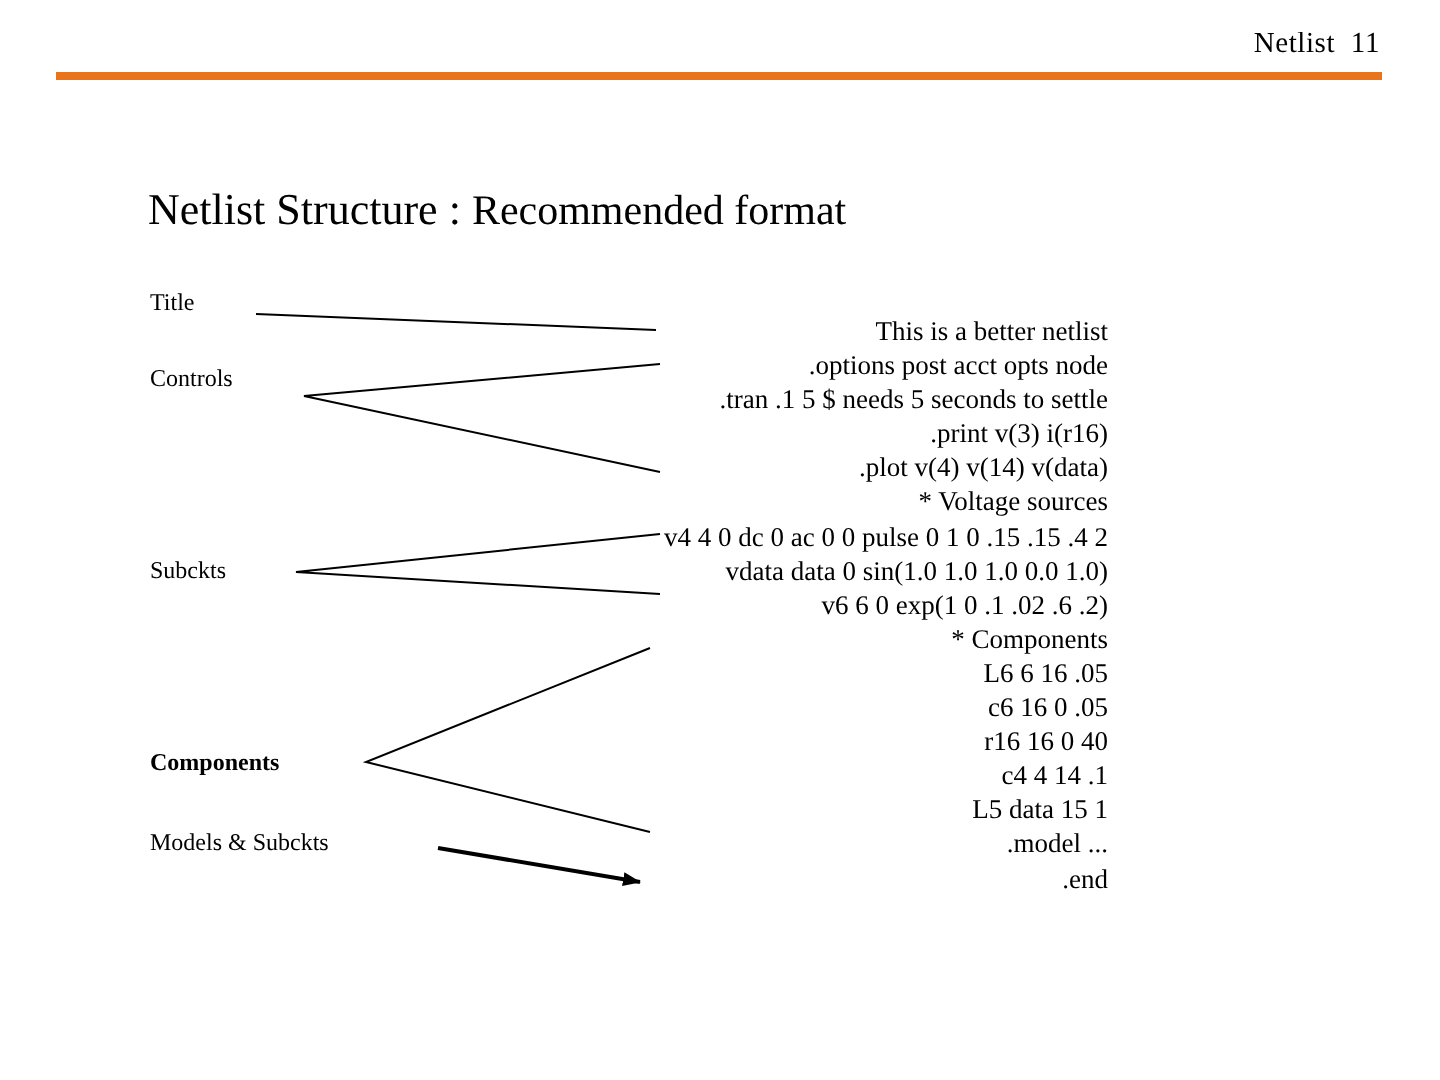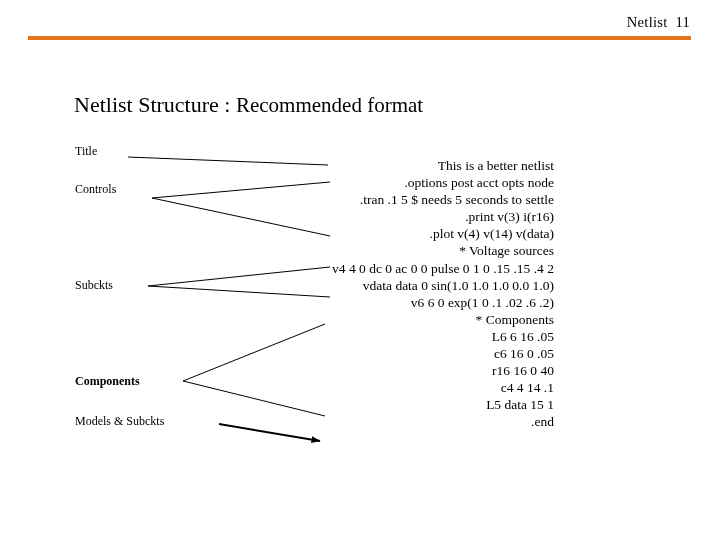--- a/index.html
+++ b/index.html
@@ -128,16 +128,17 @@
       <div class="code-line">* Voltage sources</div>
       <div class="code-line">v4 4 0 dc 0 ac 0 0 pulse 0 1 0 .15 .15 .4 2</div>
       <div class="code-line">vdata data 0 sin(1.0 1.0 1.0 0.0 1.0)</div>
       <div class="code-line">v6 6 0 exp(1 0 .1 .02 .6 .2)</div>
       <div class="code-line">* Components</div>
       <div class="code-line">L6 6 16 .05</div>
       <div class="code-line">c6 16 0 .05</div>
       <div class="code-line">r16 16 0 40</div>
       <div class="code-line">c4 4 14 .1</div>
       <div class="code-line">L5 data 15 1</div>
+      <div class="code-line">.model ...</div>
       <div class="code-line">.end</div>
     </div>
 
 </div>
 
 </body></html>

